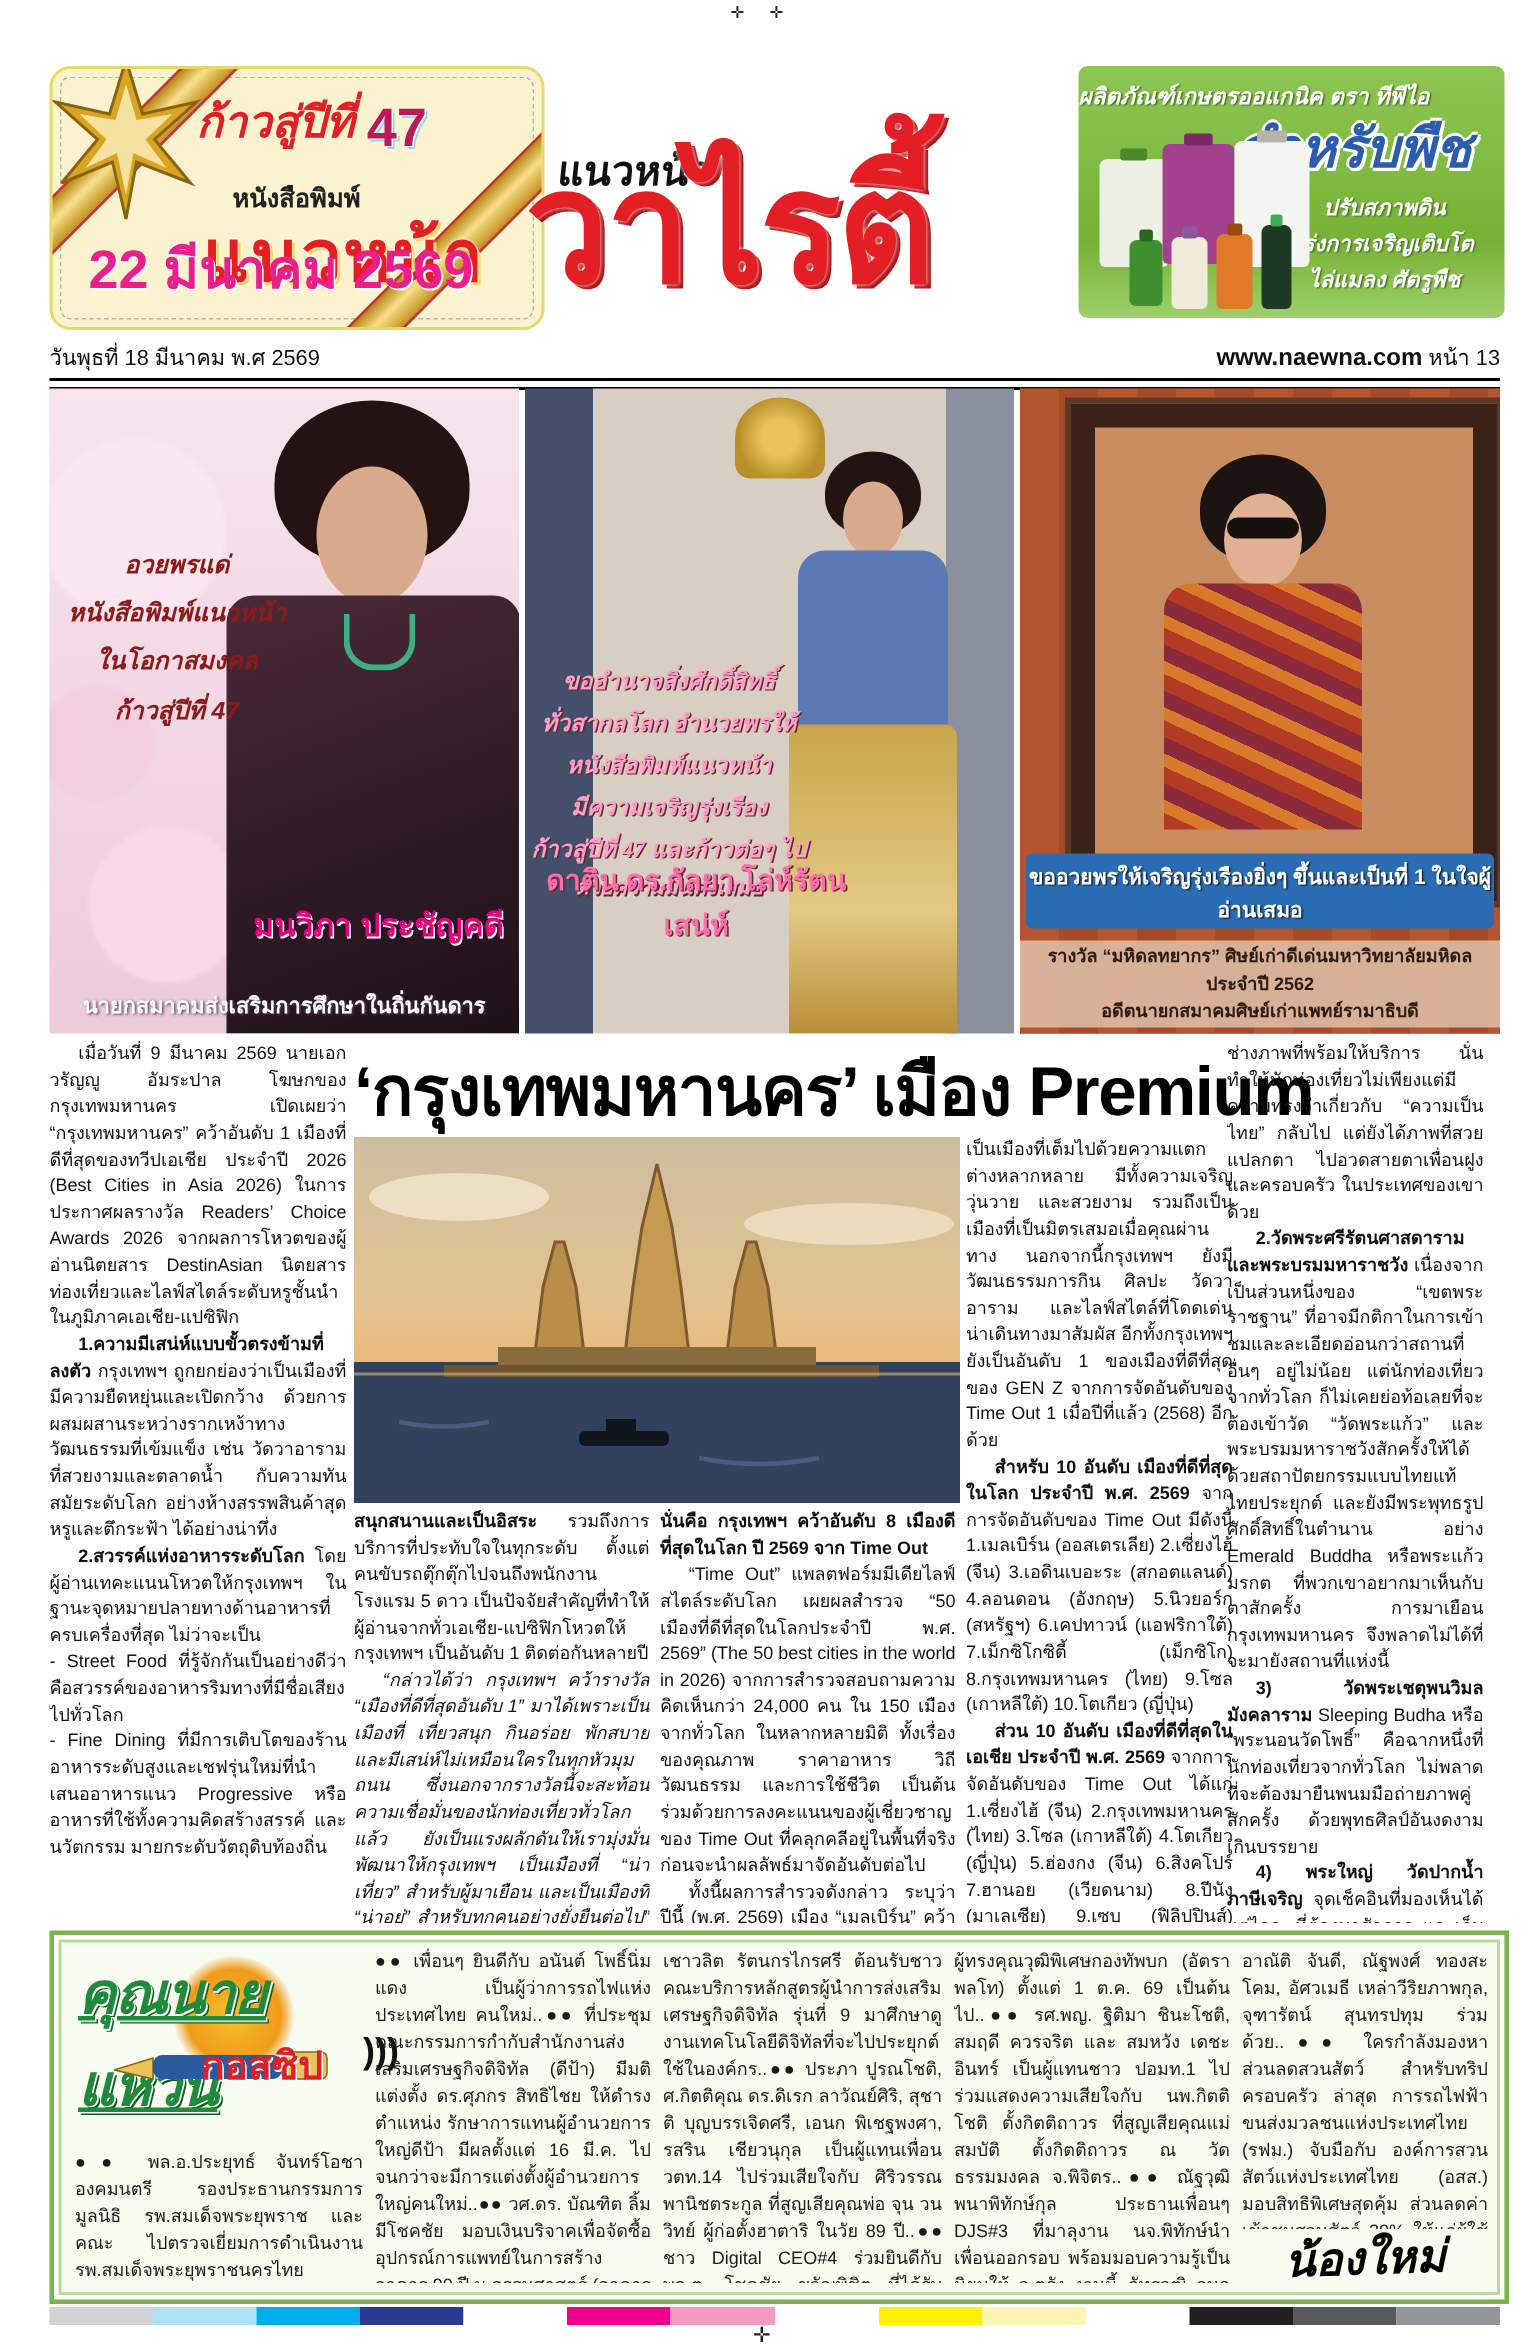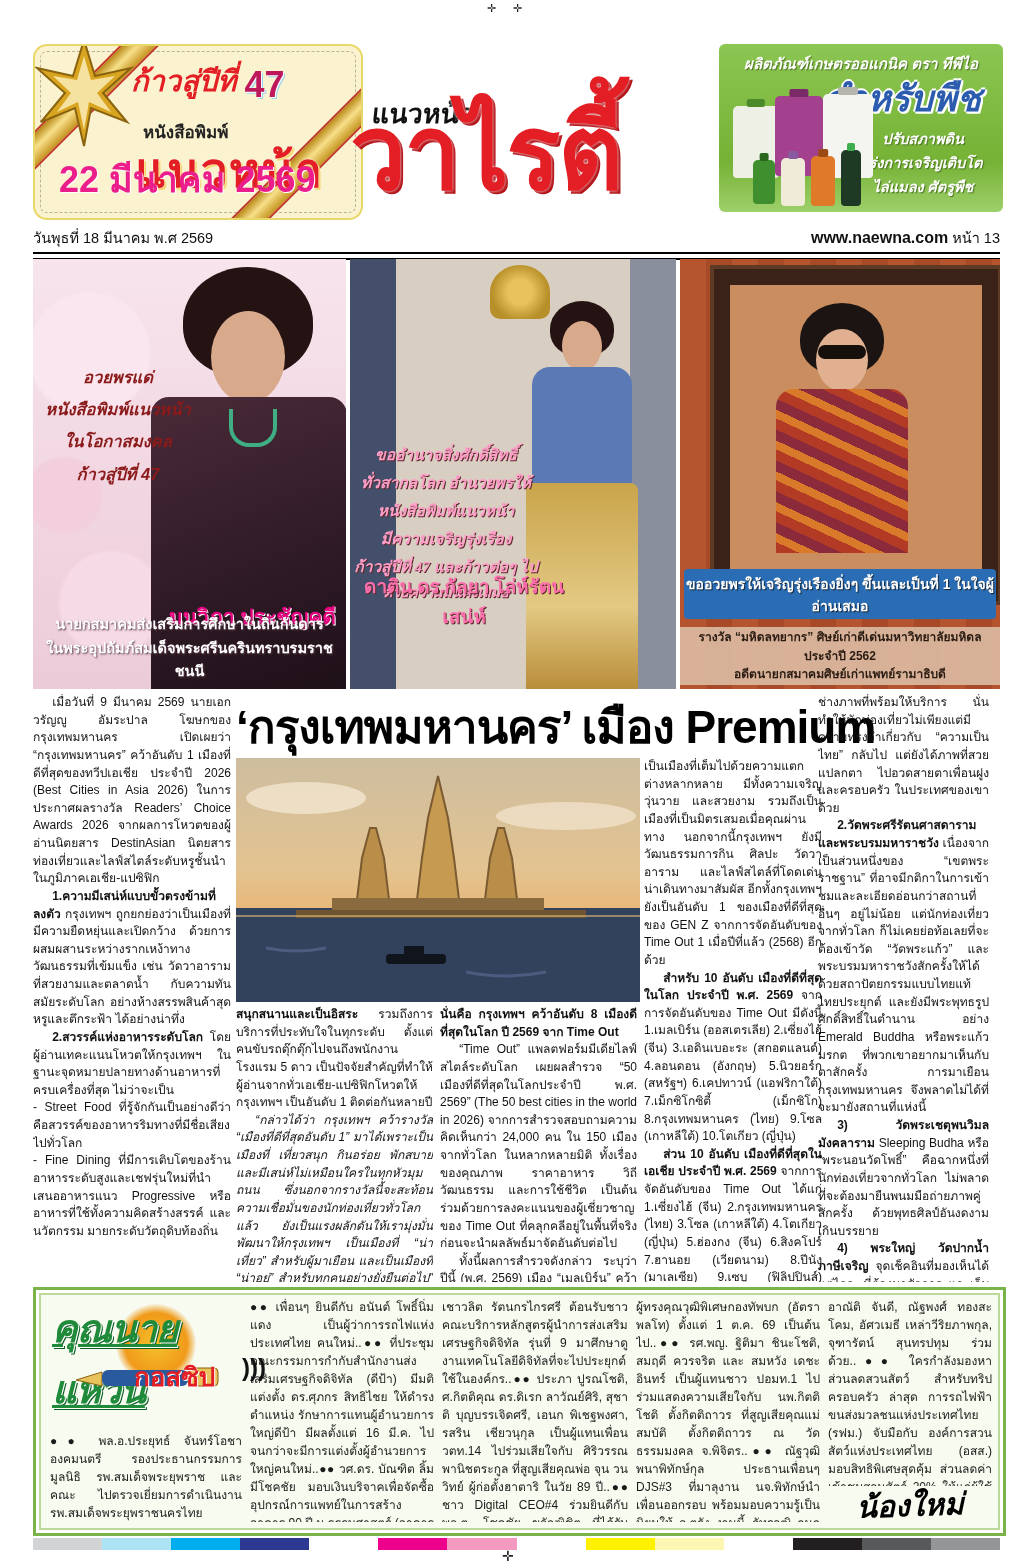--- a/index.html
+++ b/index.html
@@ -12,38 +12,38 @@
   .badge{position:absolute;left:33px;top:44px;width:326px;height:172px;background:#fbf3cf;
          border:2px solid #e8d86a;border-radius:14px;overflow:hidden;
          outline:1px dashed #b9b39a;outline-offset:-8px;}
   .ribbon{position:absolute;height:24px;background:linear-gradient(180deg,#b98a18,#f7e08a 45%,#c69320);
           border-top:2px solid #c0392b;border-bottom:2px solid #c0392b;width:420px;}
   .ribbon.r1{transform:rotate(-45deg);left:-160px;top:40px;}
   .ribbon.r2{transform:rotate(-45deg);right:-160px;bottom:46px;}
   .badge-line1{position:absolute;top:12px;left:96px;font-size:29px;font-weight:bold;font-style:italic;color:#e31e24;}
   .badge-47{font-size:36px;color:#be185d;font-style:normal;font-weight:700;vertical-align:-6px;
             text-shadow:1px 1px 0 #fff,2px 2px 0 #9ad4ef;}
-  .badge-line2{position:absolute;top:72px;left:108px;font-size:17px;font-weight:bold;color:#222;}
+  .badge-line2{position:absolute;top:72px;left:120px;font-size:17px;font-weight:bold;color:#222;}
   .badge-brand{position:absolute;top:86px;left:100px;font-size:48px;font-weight:800;color:#e31e24;
                text-shadow:0 0 2px #fff,2px 2px 0 #f5d56a;letter-spacing:1px;}
   .badge-date{position:absolute;bottom:10px;left:24px;font-size:36px;font-weight:800;color:#ec1e8c;
               text-shadow:1px 1px 0 #fff;}
   .bowstar{position:absolute;left:-6px;top:-8px;}
 
   
   .logo{position:absolute;left:340px;top:44px;width:372px;height:176px;}
   .logo-top{position:absolute;left:32px;top:48px;font-size:27px;font-weight:800;color:#111;
             transform:skewX(-6deg);}
   .logo-main{position:absolute;left:10px;top:58px;font-size:100px;line-height:1;font-weight:800;color:#e31e24;
              text-shadow:0 0 3px #fff,3px 3px 0 #b30f14;letter-spacing:-2px;transform:scaleY(1.05);}
 
   
   .ad{position:absolute;left:719px;top:44px;width:284px;height:168px;border-radius:6px;overflow:hidden;
       background:linear-gradient(180deg,#8cc653 0%,#76b235 70%,#9ed06b 100%);}
-  .ad-head{position:absolute;top:8px;left:0;right:0;text-align:center;color:#fff;font-weight:800;
+  .ad-head{position:absolute;top:8px;left:0;right:0;color:#fff;font-weight:800;
            font-style:italic;font-size:15px;text-shadow:1px 1px 1px #4a7320;}
   .ad-sub{position:absolute;top:26px;right:22px;font-size:36px;font-weight:800;font-style:italic;color:#2b5cad;
           text-shadow:-2px 0 0 #fff,2px 0 0 #fff,0 -2px 0 #fff,0 2px 0 #fff,2px 2px 0 #fff;}
   .ad-lines{position:absolute;top:84px;right:10px;width:140px;text-align:center;color:#fff;font-weight:bold;
             font-style:italic;font-size:14.5px;line-height:1.65;text-shadow:1px 1px 1px #4a7320;}
   .bottle{position:absolute;border-radius:5px 5px 4px 4px;}
   .cap{position:absolute;left:50%;top:-7px;transform:translateX(-50%);width:40%;height:8px;border-radius:2px;}
 
   
   .dateline{position:absolute;left:33px;top:226px;width:967px;font-size:14.5px;}
@@ -206,21 +206,20 @@
     <div class="fig-face" style="left:178px;top:52px;width:74px;height:92px;"></div>
     <div class="fig-body" style="left:118px;top:138px;width:196px;height:292px;background:linear-gradient(160deg,#4a2a38 0%,#2e1a26 60%,#1e1018 100%);"></div>
     <div class="abs" style="left:196px;top:150px;width:40px;height:34px;border-radius:0 0 20px 20px;border:4px solid #3fae84;border-top:none;"></div>
     <div class="blessing-left" style="white-space:pre-line;">อวยพรแด่
 หนังสือพิมพ์แนวหน้า
 ในโอกาสมงคล
 ก้าวสู่ปีที่ 47</div>
     <div class="name-left">มนวิภา ประชัญคดี</div>
     <div class="cap-left">
       <div>นายกสมาคมส่งเสริมการศึกษาในถิ่นกันดาร</div>
-      <div>ในพระอุปถัมภ์สมเด็จพระศรีนครินทราบรมราชชนนี</div>
     </div>
   </div>
 
   <div class="photo ph-center">
     <div class="abs" style="left:140px;top:6px;width:60px;height:54px;background:radial-gradient(circle,#e8c25a 30%,#b8902a 70%);border-radius:50% 50% 10px 10px;"></div>
     <div class="fig-hair" style="left:200px;top:42px;width:64px;height:56px;"></div>
     <div class="fig-face" style="left:212px;top:62px;width:40px;height:50px;"></div>
     <div class="fig-body" style="left:182px;top:108px;width:100px;height:120px;background:#5a79b5;"></div>
     <div class="fig-body" style="left:176px;top:224px;width:112px;height:206px;background:linear-gradient(180deg,#c9a44a,#e3c983 60%,#b98e3a);border-radius:8px 8px 0 0;"></div>
     <div class="blessing-center">

